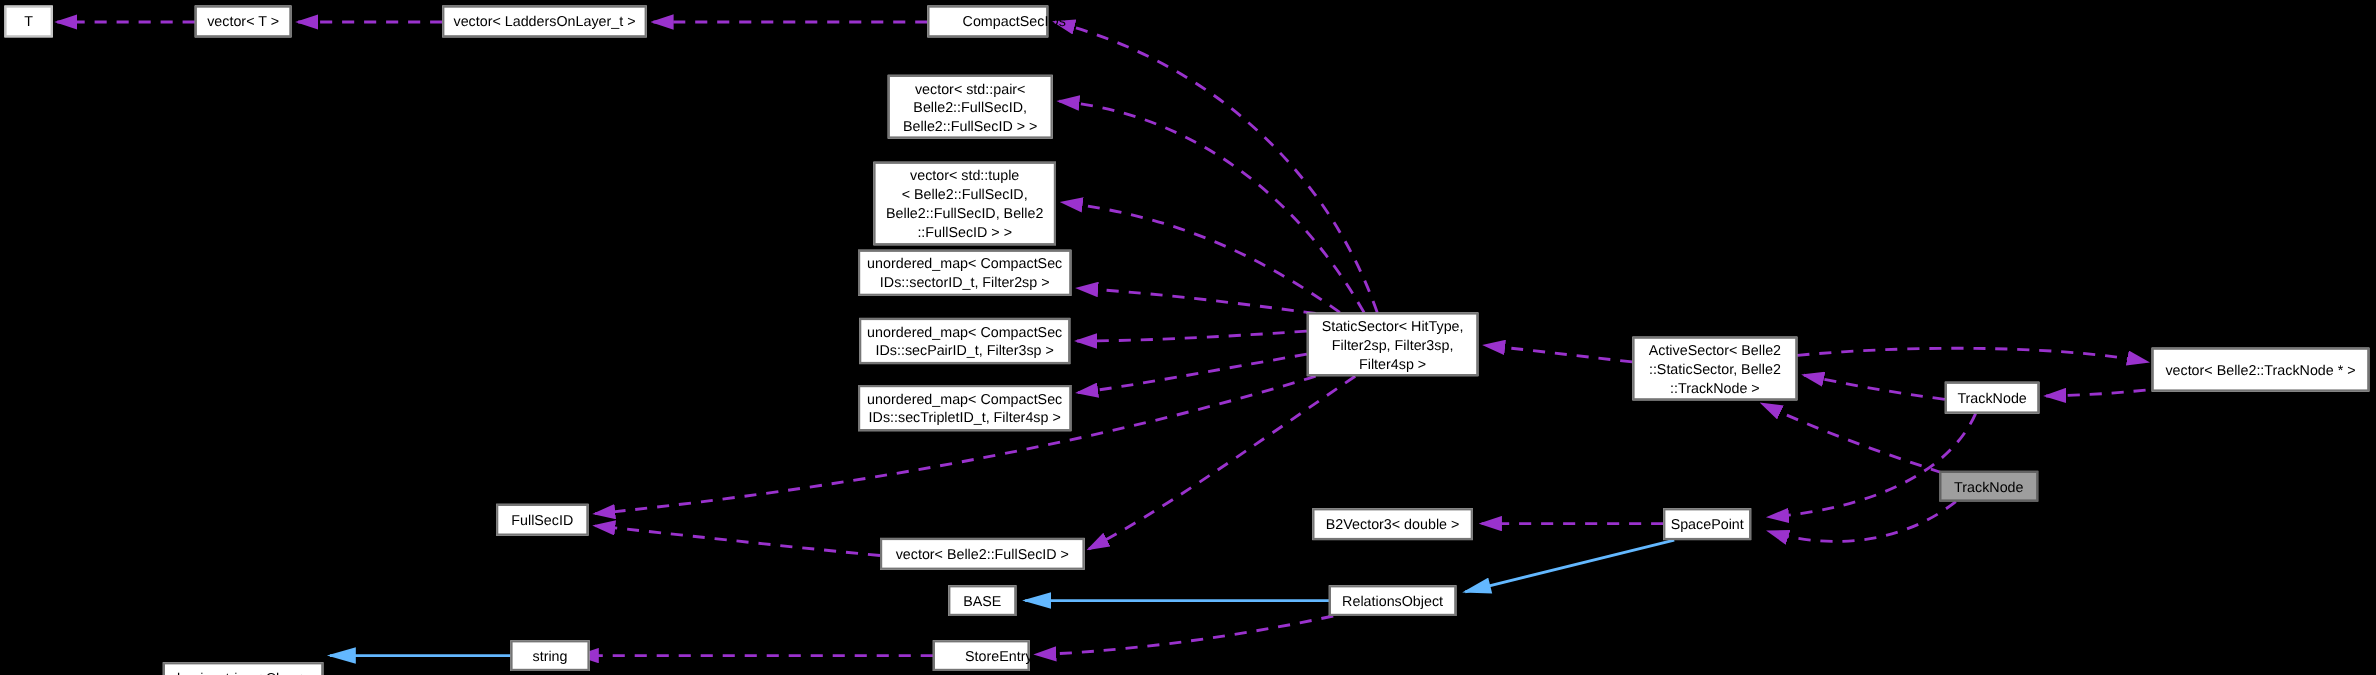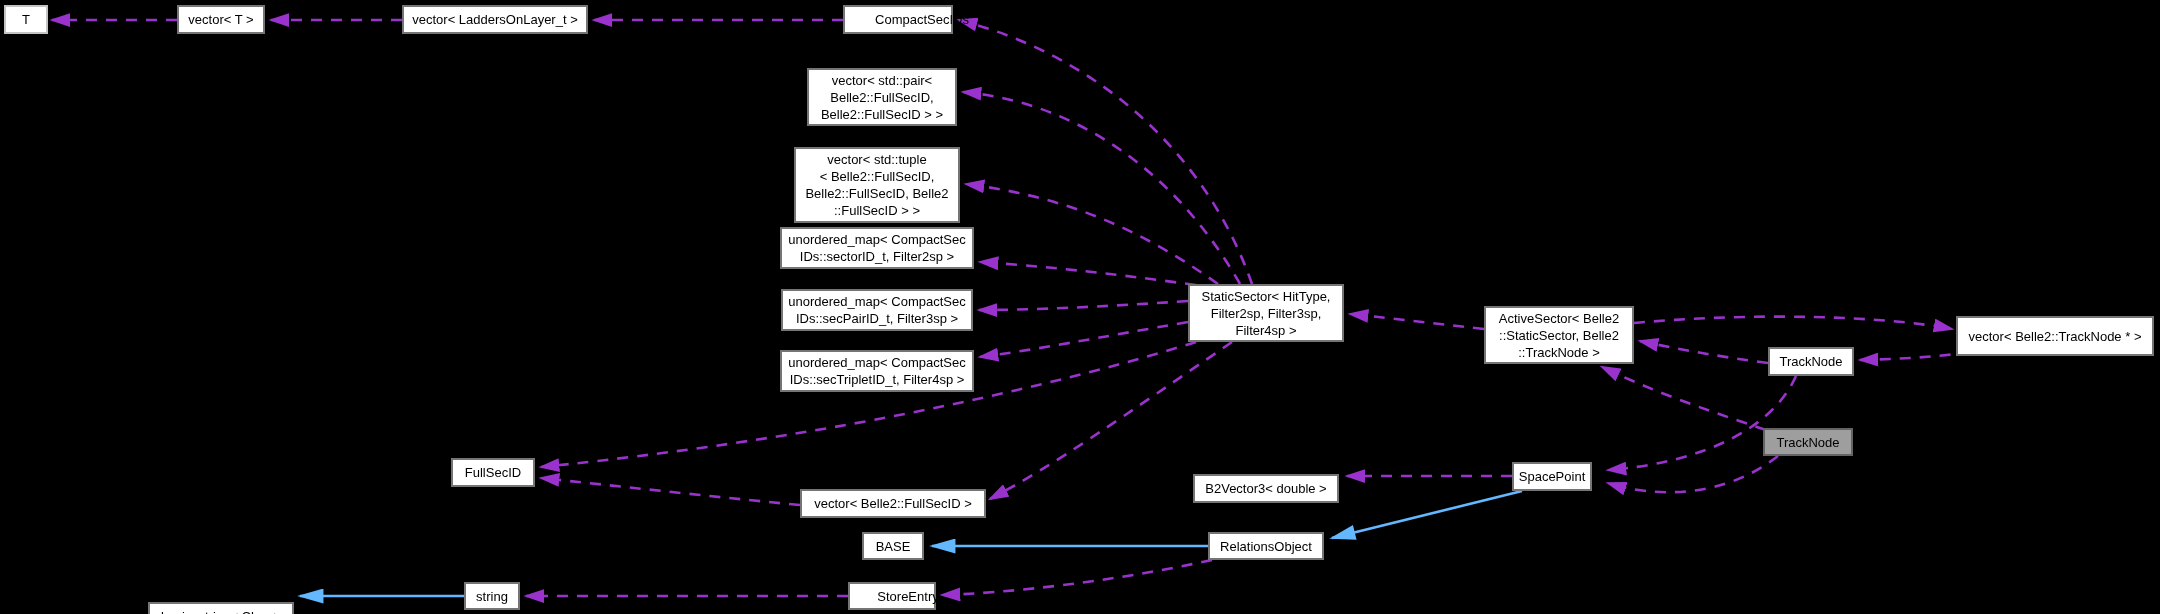--- a/index.html
+++ b/index.html
@@ -89,20 +89,20 @@
 Filter2sp, Filter3sp,
 Filter4sp &gt;</span></div>
     <div class="node" style="left: 1484px; top: 306px; width: 150px; height: 58px;"><span>ActiveSector&lt; Belle2
 ::StaticSector, Belle2
 ::TrackNode &gt;</span></div>
     <div class="node" style="left: 1768px; top: 347px; width: 86px; height: 29px;"><span>TrackNode</span></div>
     <div class="node" style="left: 1956px; top: 316px; width: 198px; height: 40px;"><span>vector&lt; Belle2::TrackNode * &gt;</span></div>
     <div class="node current" style="left: 1763px; top: 428px; width: 90px; height: 28px;"><span>TrackNode</span></div>
     <div class="node" style="left: 451px; top: 458px; width: 84px; height: 29px;"><span>FullSecID</span></div>
     <div class="node" style="left: 800px; top: 489px; width: 186px; height: 29px;"><span>vector&lt; Belle2::FullSecID &gt;</span></div>
-    <div class="node" style="left: 1193px; top: 462px; width: 146px; height: 29px; margin-top: 12px;"><span>B2Vector3&lt; double &gt;</span></div>
+    <div class="node" style="left: 1193px; top: 462px; width: 146px; height: 29px;"><span>B2Vector3&lt; double &gt;</span></div>
     <div class="node" style="left: 1512px; top: 462px; width: 80px; height: 29px;"><span>SpacePoint</span></div>
     <div class="node" style="left: 862px; top: 532px; width: 62px; height: 28px;"><span>BASE</span></div>
     <div class="node" style="left: 1208px; top: 532px; width: 116px; height: 28px;"><span>RelationsObject</span></div>
     <div class="node" style="left: 848px; top: 582px; width: 88px; height: 28px; padding-left: 32px;"><span>StoreEntry</span></div>
-    <div class="node" style="left: 464px; top: 582px; width: 56px; height: 28px;"><span>string</span></div>
+    <div class="node" style="left: 464px; top: 582px; width: 72px; height: 28px;"><span>string</span></div>
     <div class="node" style="left: 148px; top: 582px; width: 146px; height: 28px; margin-top: 20px;"><span>basic_string&lt; Char &gt;</span></div>
   </div>
 
 </body></html>

